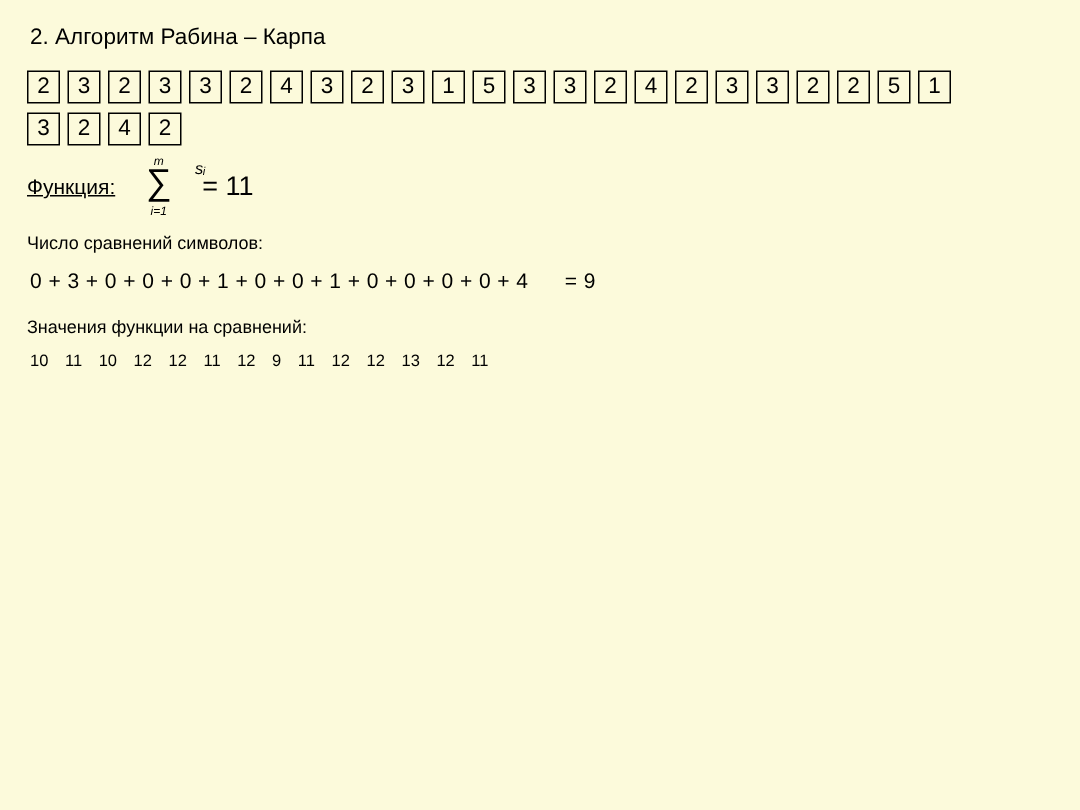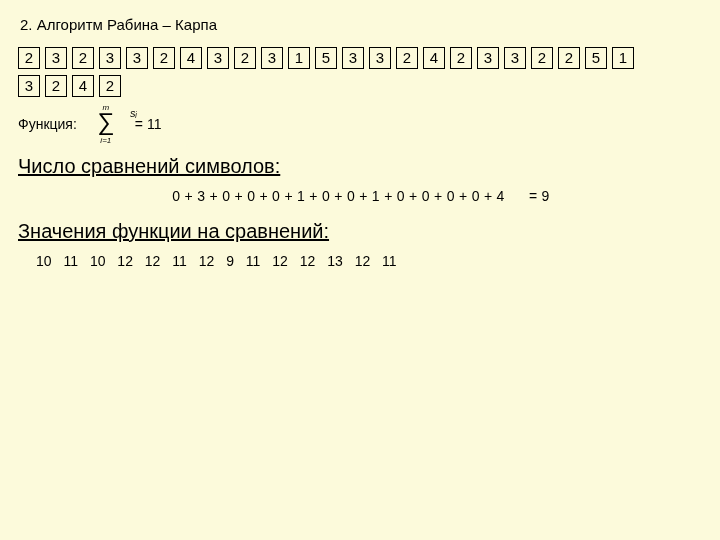--- a/index.html
+++ b/index.html
@@ -34,21 +34,21 @@
     font-size: 15px;
     background: #fcfadb;
   }
   .func-line {
     display: flex;
     align-items: center;
     gap: 12px;
     margin: 10px 0 14px 0;
     font-size: 14px;
   }
-  .func-label { font-size: 14px; }
+  .func-label { font-size: 14px; text-decoration: underline; }
   .sigma {
     position: relative;
     width: 34px;
     height: 34px;
     text-align: center;
   }
   .sigma .top {
     position: absolute;
     top: -4px; left: 0; right: 0;
     font-size: 8px; font-style: italic;
@@ -60,38 +60,36 @@
   .sigma .bot {
     position: absolute;
     bottom: -4px; left: 0; right: 0;
     font-size: 8px; font-style: italic;
   }
   .sigma .term {
     position: absolute;
     right: -14px; top: 0;
     font-size: 11px; font-style: italic;
   }
-  .eq { font-size: 14px; }
+  .eq { font-size: 18px; }
   .section-label {
-    font-size: 20px;
+    font-size: 12px;
     margin: 6px 0 10px 0;
-    text-decoration: underline;
   }
   .calc-line {
     font-size: 14px;
     margin: 0 0 16px 2px;
     letter-spacing: 0.3px;
-    text-align: center;
   }
   .calc-line .result {
     margin-left: 20px;
   }
   .values-line {
-    font-size: 14px;
-    margin: 0 0 0 18px;
+    font-size: 11px;
+    margin: 0 0 0 2px;
     word-spacing: 8px;
   }
 </style>
 </head>
 <body>
 
 <div class="page">
 
   <div class="title">2. Алгоритм Рабина – Карпа</div>
 

